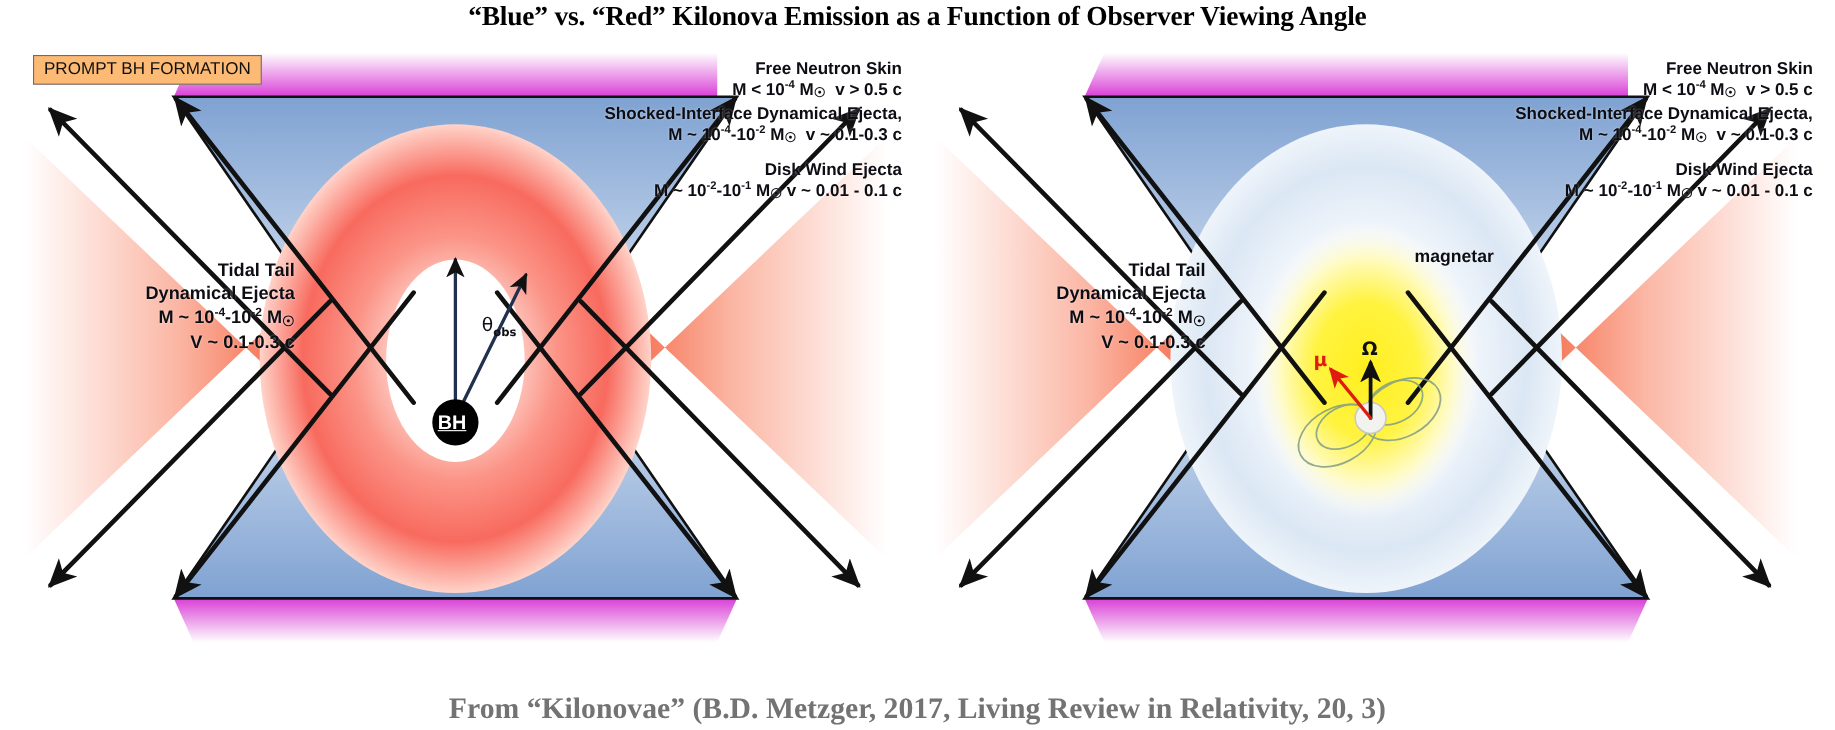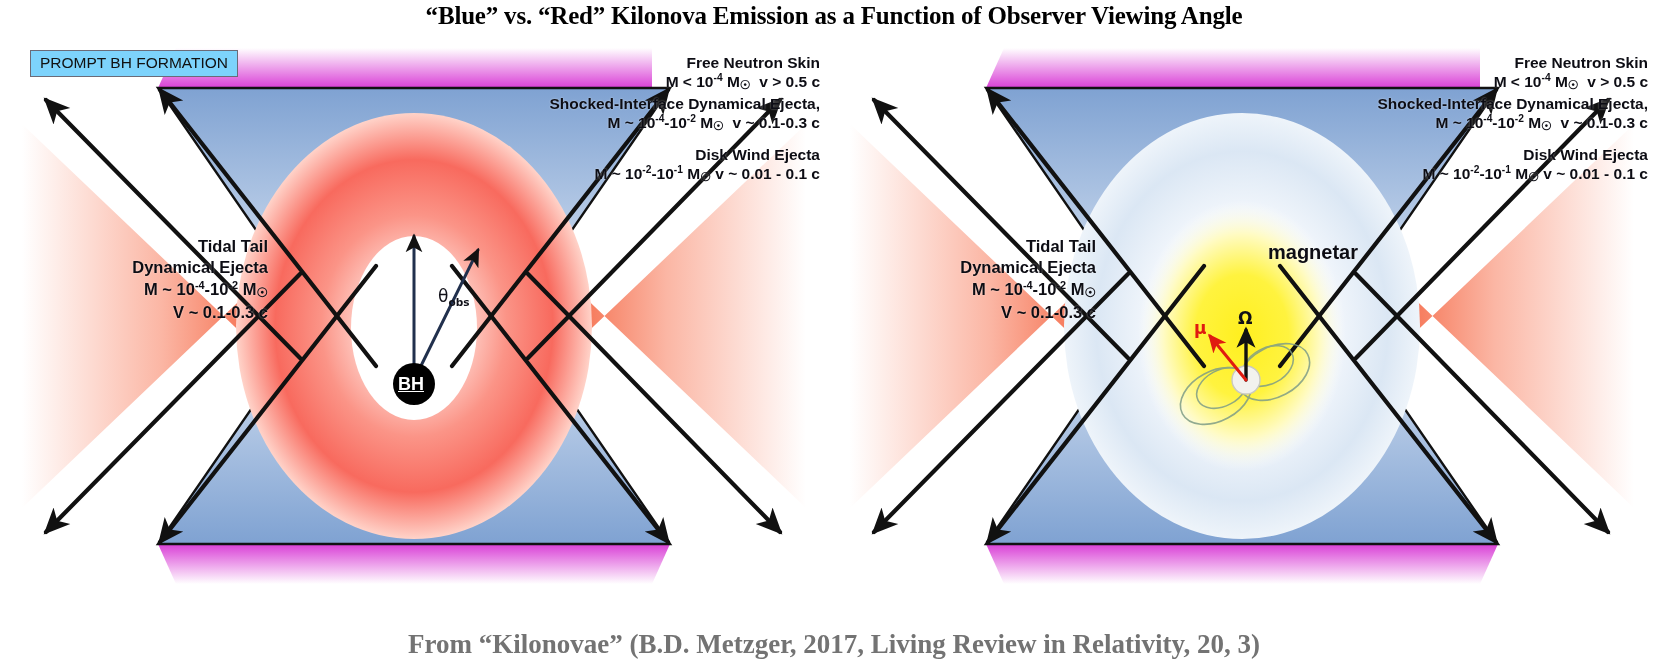--- a/index.html
+++ b/index.html
@@ -40,21 +40,21 @@
     width: 812px;
     height: 560px;
   }
   #panel-left  { left: 8px; }
   #panel-right { left: 836px; }
   .panel svg { position: absolute; top: 0; left: 0; }
 
   .scenario-box {
     position: absolute;
     border: 1.6px solid #6b6b78;
-    background: #7dd3fc;
+    background: #fdba74;
     font-size: 15.5px;
     color: #111;
     padding: 4px 9px 5px 9px;
     white-space: nowrap;
     line-height: 1.05;
     z-index: 40;
   }
   #scenario-box-left  { top: 14px; left: 22px; }
   #scenario-box-right { top: 14px; left: 0px; }
 
@@ -74,22 +74,22 @@
   .msun { font-size: 0.78em; vertical-align: -0.18em; }
 
   .anno-neutron { top: 18px; left: 0; width: 812px; }
   .anno-shocked { top: 59px; left: 0; width: 812px; }
   .anno-disk    { top: 110px; left: 0; width: 812px; }
   .anno-tidal {
     top: 200px; left: 10px; width: 250px;
     font-size: 16.5px; line-height: 1.30;
   }
   .anno-magnetar {
-    top: 204px; left: 262px; width: 260px;
-    font-size: 20px; line-height: 1.22;
+    top: 188px; left: 262px; width: 260px;
+    font-size: 16px; line-height: 1.22;
   }
   .glyph-bh {
     position: absolute;
     color: #fff; font-size: 18px; font-weight: bold;
     z-index: 35; white-space: nowrap; text-decoration: underline;
   }
   .glyph-theta {
     position: absolute;
     color: #101018; font-size: 17px;
     z-index: 35; white-space: nowrap;

